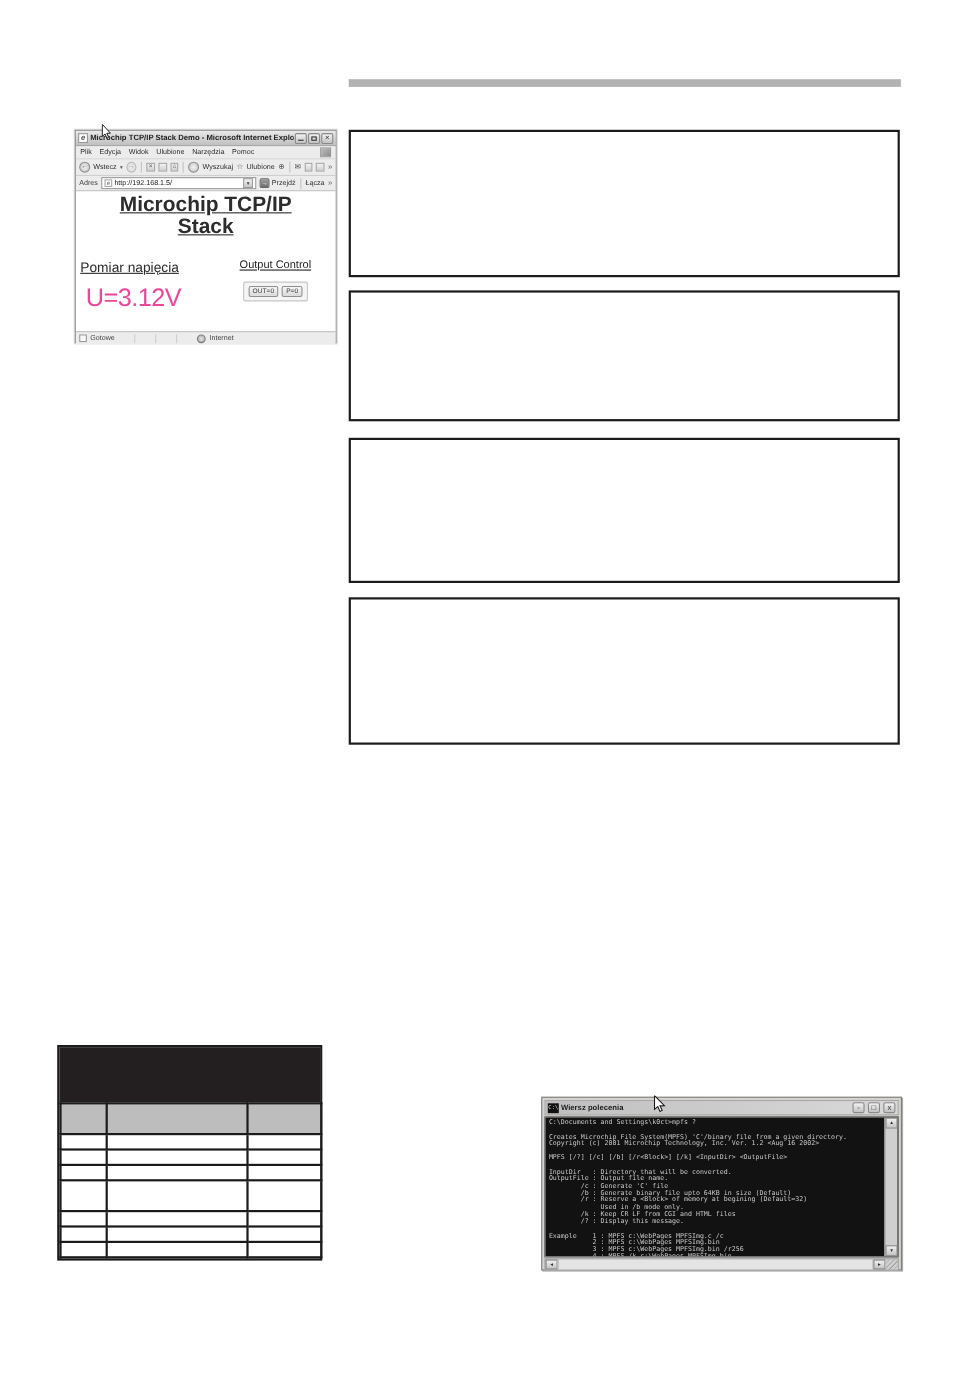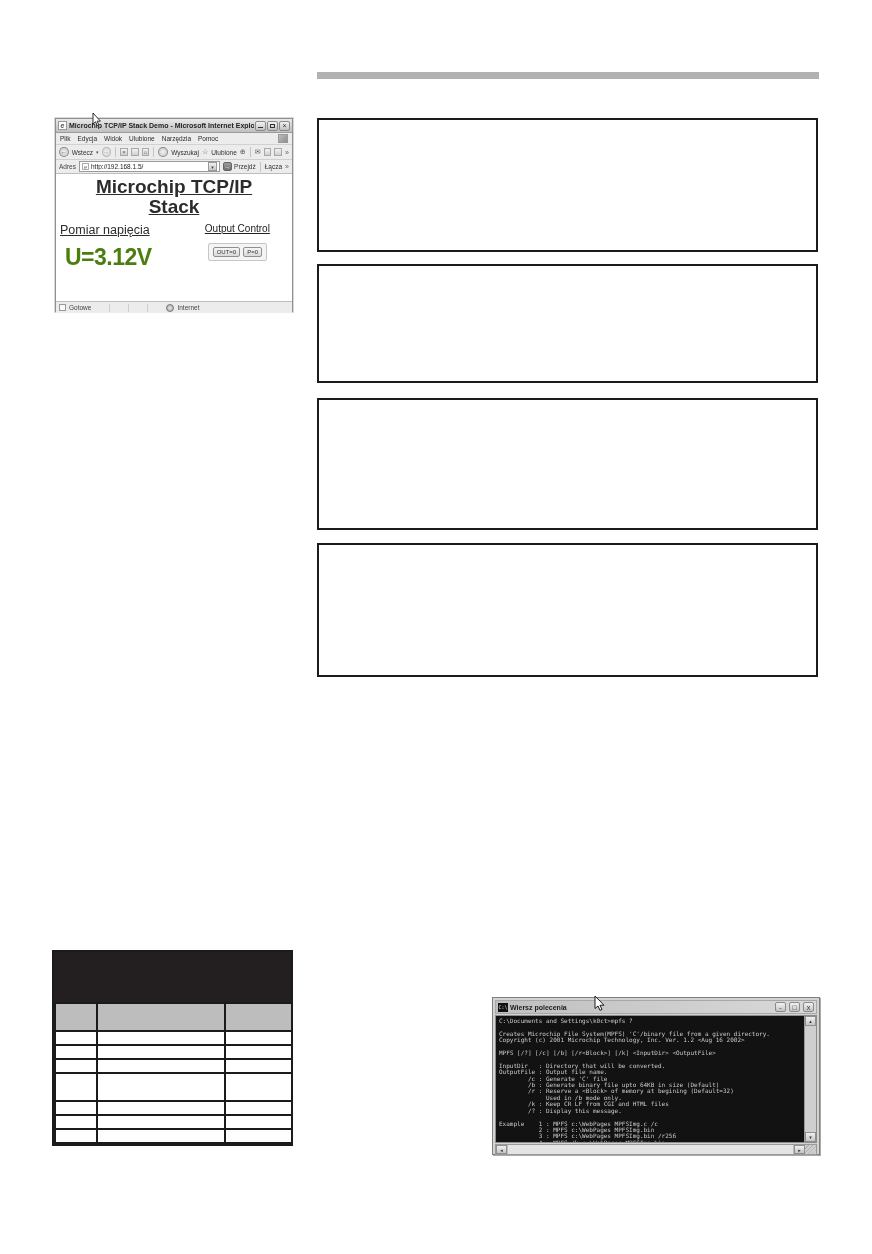--- a/index.html
+++ b/index.html
@@ -12,21 +12,21 @@
   #divider-bar { left:317px; top:72px; width:502px; height:7px; background:#b2b2b2; }
 
   
   .listing-box { left:317px; width:501px; border:2px solid #1b1b1b; background:#ffffff; }
   #box1 { top:118px; height:134px; }
   #box2 { top:264px; height:119px; }
   #box3 { top:398px; height:132px; }
   #box4 { top:543px; height:134px; }
 
   
-  #ie-window { left:55px; top:118px; width:238px; height:194px; background:#ececec;
+  #ie-window { left:68px; top:118px; width:238px; height:194px; background:#ececec;
                border:1px solid #8f8f8f; box-shadow:0 0 0 1px #d9d9d9; font-family:"Liberation Sans",sans-serif; }
   #ie-titlebar { display:flex; align-items:center; height:14px; padding:0 2px;
                  background:linear-gradient(#e9e9e9,#bfbfbf); border-bottom:1px solid #9b9b9b; }
   #ie-titlebar .title { flex:1; font-size:7px; font-weight:bold; color:#222; white-space:nowrap; overflow:hidden; }
   .winbtn { width:11px; height:10px; margin-left:1px; background:linear-gradient(#f2f2f2,#c2c2c2);
             border:1px solid #8a8a8a; border-radius:2px; display:flex; align-items:center; justify-content:center;
             font-size:7px; line-height:1; color:#333; }
   .winbtn .minbar { width:5px; height:1px; background:#333; margin-top:4px; }
   .winbtn .maxbox { width:5px; height:4px; border:1px solid #333; }
   .ie-pageicon { width:9px; height:9px; margin-right:2px; border:1px solid #9a9a9a; background:#fdfdfd;
@@ -56,24 +56,24 @@
                    text-align:center; font-style:italic; color:#666; flex:0 0 auto; }
   #address-input .url-text { font-size:6.5px; color:#222; white-space:nowrap; overflow:hidden; flex:1; }
   #address-input .url-drop { width:9px; height:9px; border:1px solid #9a9a9a; background:linear-gradient(#f2f2f2,#c6c6c6);
                    font-size:5px; line-height:8px; text-align:center; color:#444; flex:0 0 auto; }
   .go-btn { display:flex; align-items:center; gap:2px; font-size:6.5px; color:#333; }
   .go-btn .go-icon { width:9px; height:9px; background:linear-gradient(#9c9c9c,#6f6f6f); border:1px solid #666;
                    border-radius:2px; color:#fff; font-size:6px; line-height:8px; text-align:center; }
   #ie-content { position:relative; height:127px; background:#ffffff; overflow:hidden; }
   #main-heading { margin-top:3px; padding:0 14px; text-align:center; font-size:19px; line-height:20px;
                   font-weight:bold; color:#2c2c2c; text-decoration:underline; letter-spacing:0; }
-  #content-row { display:flex; margin-top:6px; padding:0 4px; }
+  #content-row { display:flex; margin-top:19px; padding:0 4px; }
   #content-left { flex:1.25; }
   #left-heading { font-size:12.5px; color:#2c2c2c; text-decoration:underline; }
-  #voltage { margin-top:7px; margin-left:5px; font-size:23px; font-weight:bold; color:#4d7c0f; letter-spacing:-0.5px; }
+  #voltage { margin-top:7px; margin-left:5px; font-size:23px; font-weight:normal; color:#ec4899; letter-spacing:-0.5px; }
   #content-right { flex:1; text-align:center; }
   #right-heading { font-size:10px; font-weight:normal; color:#222; text-decoration:underline; }
   #button-group { display:inline-flex; gap:3px; margin-top:9px; padding:3px 4px; border:1px solid #c6c6c6;
                   background:#f4f4f4; border-radius:2px; }
   .form-btn { font-size:6px; color:#333; background:linear-gradient(#f6f6f6,#d9d9d9); border:1px solid #8f8f8f;
               border-radius:2px; padding:1px 3px; font-family:"Liberation Sans",sans-serif; }
   #ie-statusbar { display:flex; align-items:center; height:12px; background:#ececec; border-top:1px solid #bdbdbd;
                   font-size:6.5px; color:#444; padding:0 3px; gap:3px; }
   .st-icon { width:7px; height:7px; border:1px solid #9a9a9a; background:#f8f8f8; flex:0 0 auto; }
   .st-seg { width:1px; height:8px; background:#cfcfcf; }

